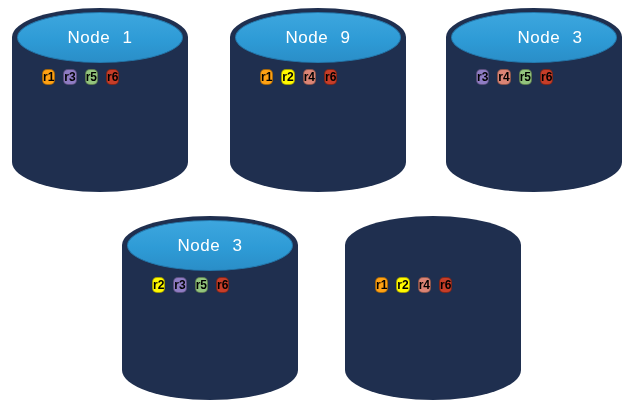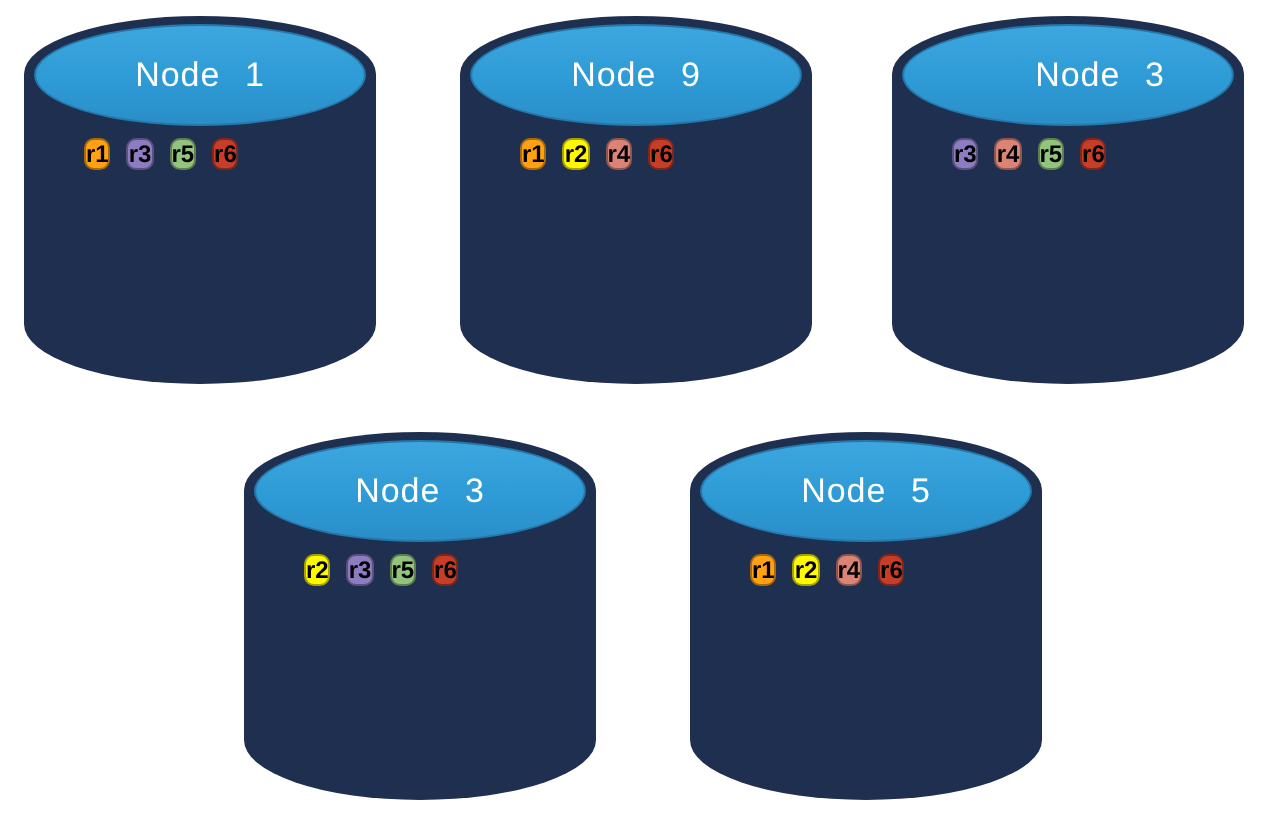--- a/index.html
+++ b/index.html
@@ -133,23 +133,20 @@
     <div class="bars">
         <div class="bar" style="background: rgb(255, 249, 0); color: rgb(0, 0, 0);">r2</div>
         <div class="bar" style="background: rgb(142, 124, 195); color: rgb(0, 0, 0);">r3</div>
         <div class="bar" style="background: rgb(147, 196, 125); color: rgb(0, 0, 0);">r5</div>
         <div class="bar" style="background: rgb(198, 61, 40); color: rgb(0, 0, 0);">r6</div>
       </div>
   </div>
     <div class="node pos-4">
     <div class="can-top-outline"></div>
     <div class="can-body"></div>
-    <div class="can-ellipse">
-      <span class="node-title" style="color: rgb(255, 255, 255);">Node 5</span>
-    </div>
     <div class="bars">
         <div class="bar" style="background: rgb(255, 161, 19); color: rgb(0, 0, 0);">r1</div>
         <div class="bar" style="background: rgb(255, 249, 0); color: rgb(0, 0, 0);">r2</div>
         <div class="bar" style="background: rgb(219, 132, 117); color: rgb(0, 0, 0);">r4</div>
         <div class="bar" style="background: rgb(198, 61, 40); color: rgb(0, 0, 0);">r6</div>
       </div>
   </div>
   </div>
 
 </body></html>

